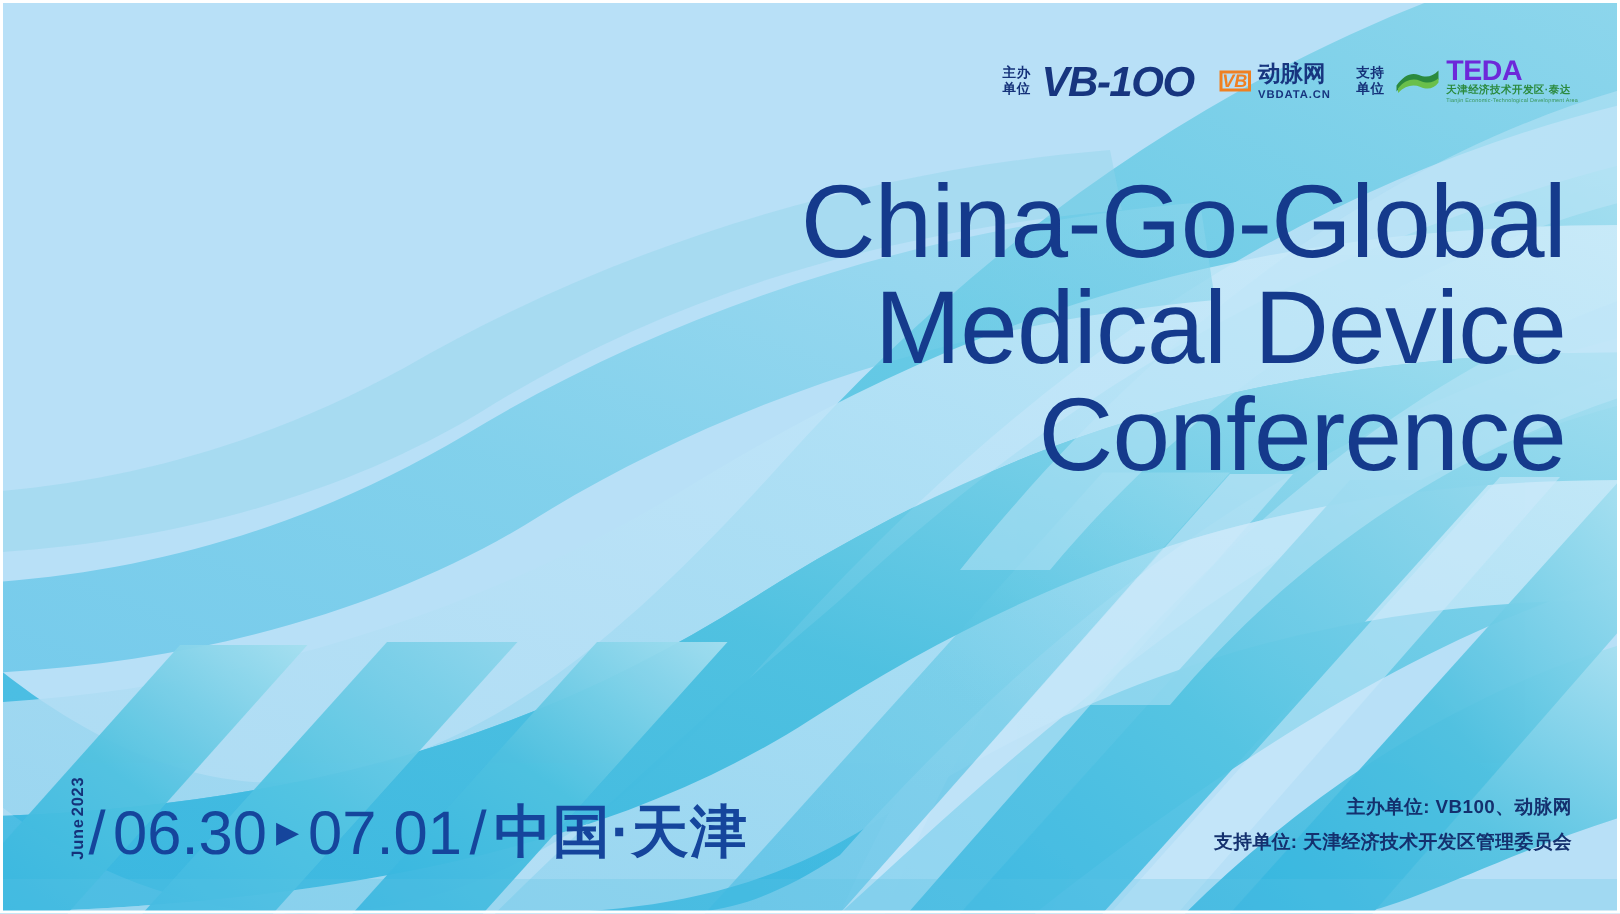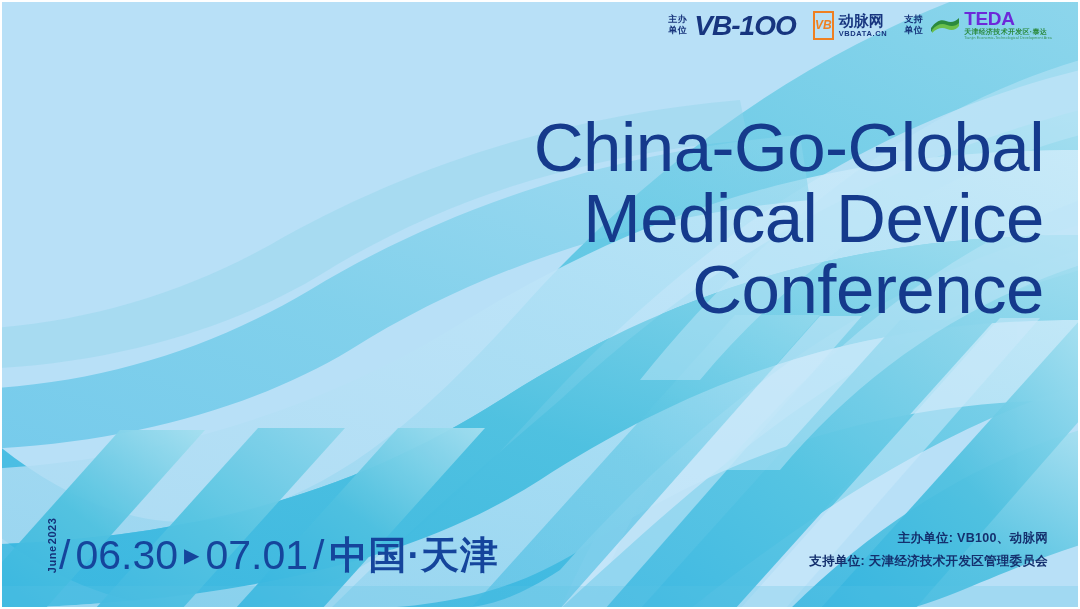--- a/index.html
+++ b/index.html
@@ -19,21 +19,21 @@
   #bg-art {
     position: absolute;
     inset: 0;
     width: 1080px;
     height: 609px;
     display: block;
   }
   
   .sponsor-bar {
     position: absolute;
-    top: 9px;
+    top: 38px;
     right: 28px;
     display: flex;
     align-items: center;
     gap: 17px;
     z-index: 12;
   }
   .sponsor-group {
     display: flex;
     align-items: center;
     gap: 7px;
@@ -58,21 +58,21 @@
     white-space: nowrap;
   }
   
   .vbdata {
     display: flex;
     align-items: center;
     gap: 5px;
   }
   .vbdata-mark {
     width: 21px;
-    height: 29px;
+    height: 14px;
     border: 2px solid #ef8022;
     box-sizing: border-box;
     color: #ef8022;
     font-size: 12px;
     font-weight: bold;
     font-style: italic;
     display: flex;
     align-items: center;
     justify-content: center;
     line-height: 1;

